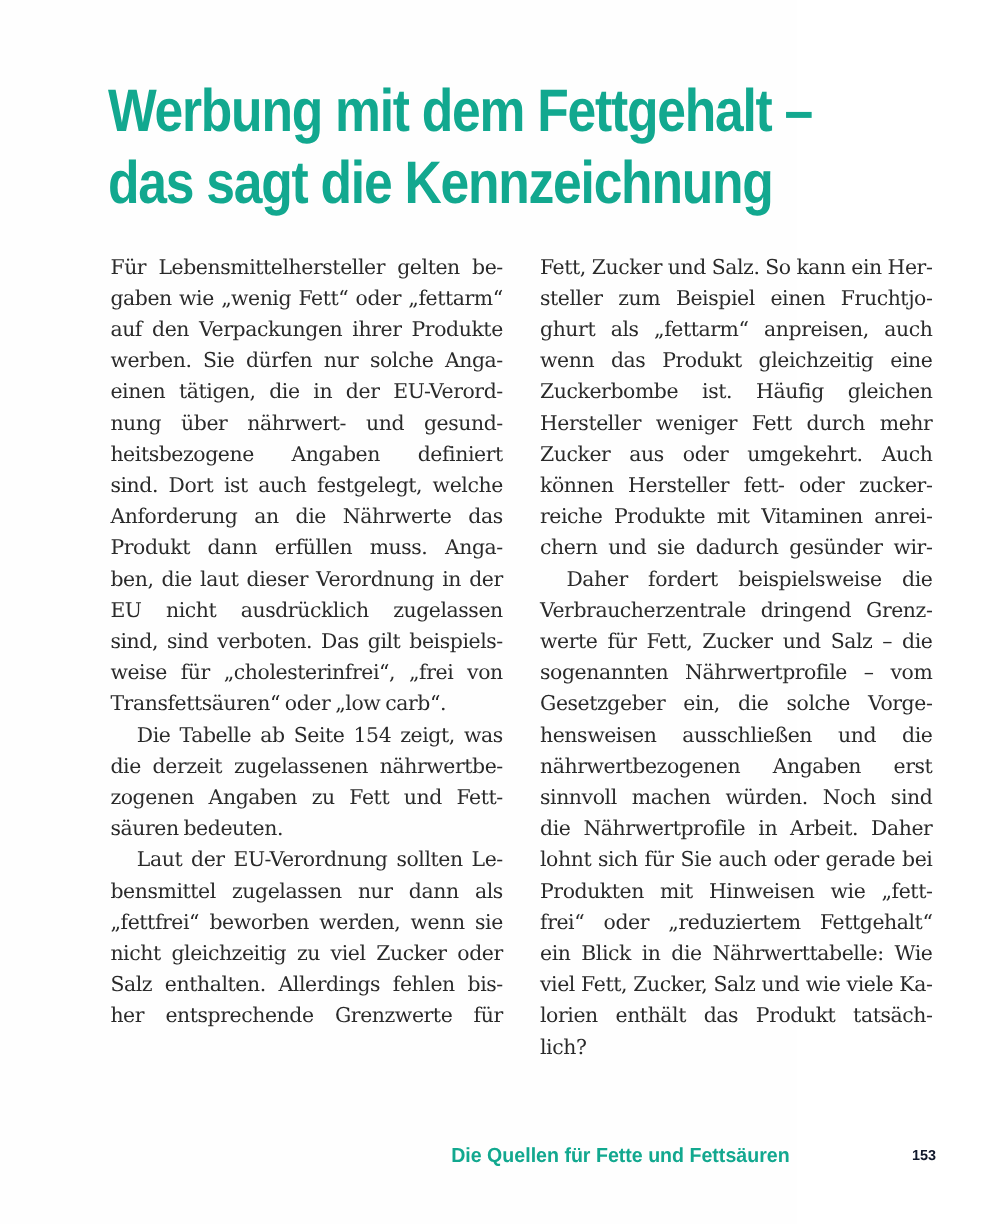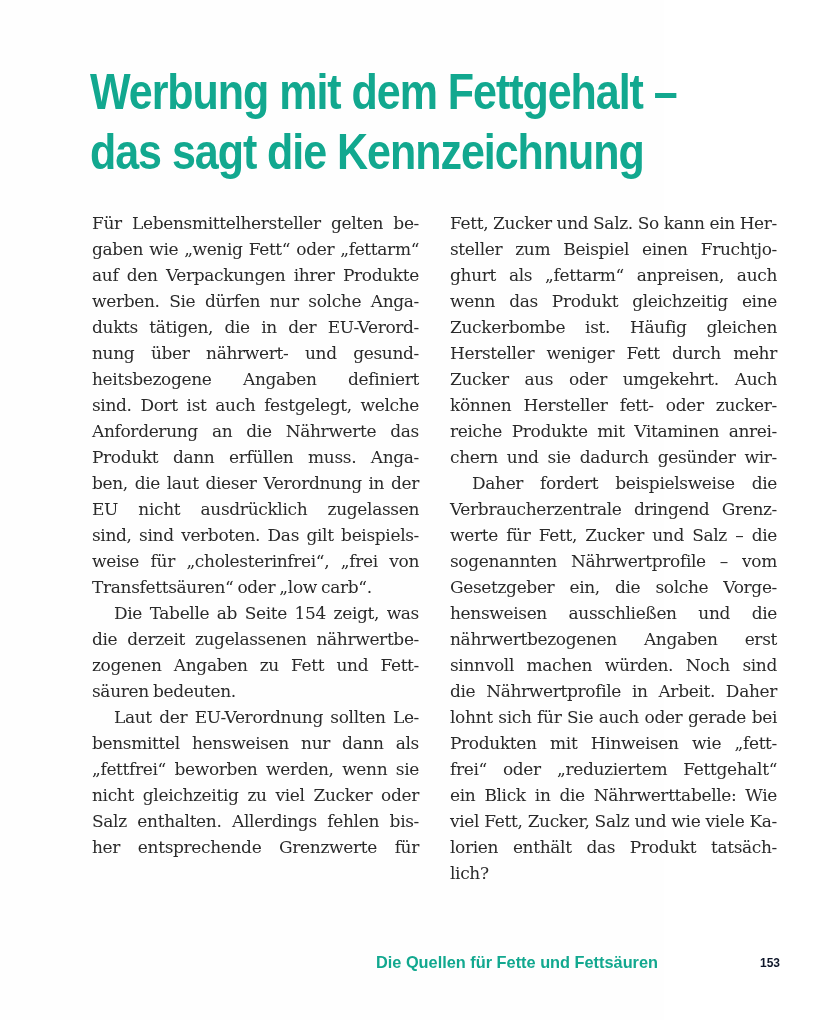--- a/index.html
+++ b/index.html
@@ -96,37 +96,37 @@
   <h1 class="title">
     <span class="tline">Werbung mit dem Fettgehalt –</span>
     <span class="tline">das sagt die Kennzeichnung</span>
   </h1>
 
   <div class="col left" id="col-left">
       <span class="line">Für Lebensmittelhersteller gelten be-</span>
       <span class="line">gaben wie „wenig Fett“ oder „fettarm“</span>
       <span class="line">auf den Verpackungen ihrer Produkte</span>
       <span class="line">werben. Sie dürfen nur solche Anga-</span>
-      <span class="line">dukts tätigen, die in der EU-Verord-</span>
+      <span class="line">einen tätigen, die in der EU-Verord-</span>
       <span class="line">nung über nährwert- und gesund-</span>
       <span class="line">heitsbezogene Angaben definiert</span>
       <span class="line">sind. Dort ist auch festgelegt, welche</span>
       <span class="line">Anforderung an die Nährwerte das</span>
       <span class="line">Produkt dann erfüllen muss. Anga-</span>
       <span class="line">ben, die laut dieser Verordnung in der</span>
       <span class="line">EU nicht ausdrücklich zugelassen</span>
       <span class="line">sind, sind verboten. Das gilt beispiels-</span>
       <span class="line">weise für „cholesterinfrei“, „frei von</span>
       <span class="line last">Transfettsäuren“ oder „low carb“.</span>
       <span class="line indent">Die Tabelle ab Seite 154 zeigt, was</span>
       <span class="line">die derzeit zugelassenen nährwertbe-</span>
       <span class="line">zogenen Angaben zu Fett und Fett-</span>
       <span class="line last">säuren bedeuten.</span>
       <span class="line indent">Laut der EU-Verordnung sollten Le-</span>
-      <span class="line">bensmittel hensweisen nur dann als</span>
+      <span class="line">bensmittel zugelassen nur dann als</span>
       <span class="line">„fettfrei“ beworben werden, wenn sie</span>
       <span class="line">nicht gleichzeitig zu viel Zucker oder</span>
       <span class="line">Salz enthalten. Allerdings fehlen bis-</span>
       <span class="line">her entsprechende Grenzwerte für</span>
     </div>
   <div class="col right" id="col-right">
       <span class="line">Fett, Zucker und Salz. So kann ein Her-</span>
       <span class="line">steller zum Beispiel einen Fruchtjo-</span>
       <span class="line">ghurt als „fettarm“ anpreisen, auch</span>
       <span class="line">wenn das Produkt gleichzeitig eine</span>

